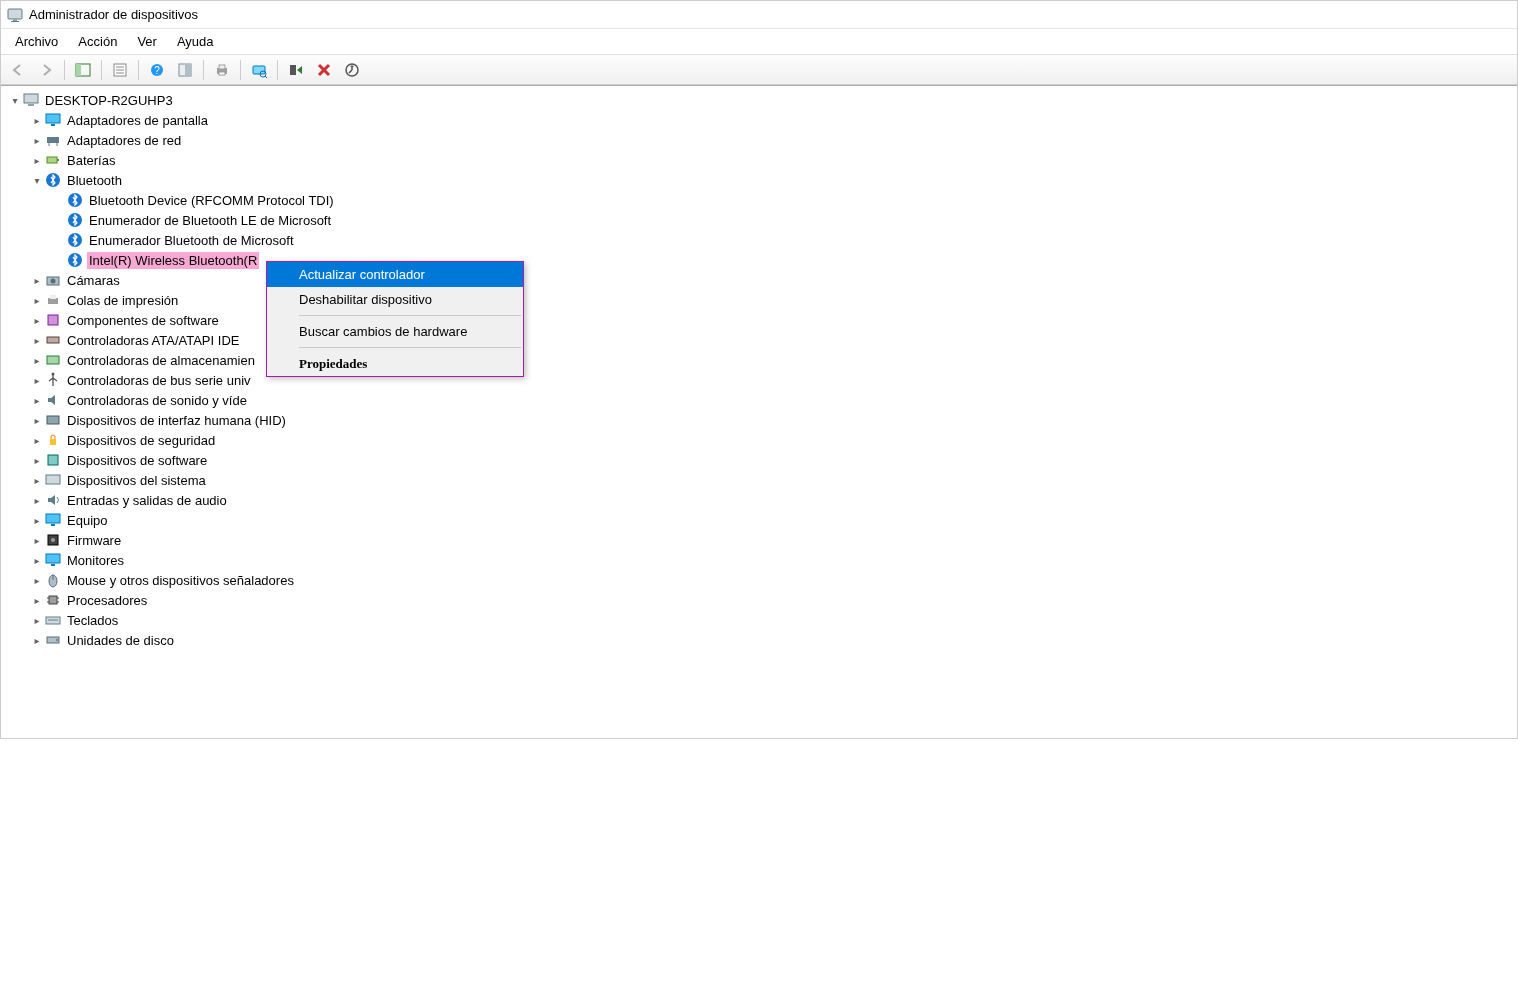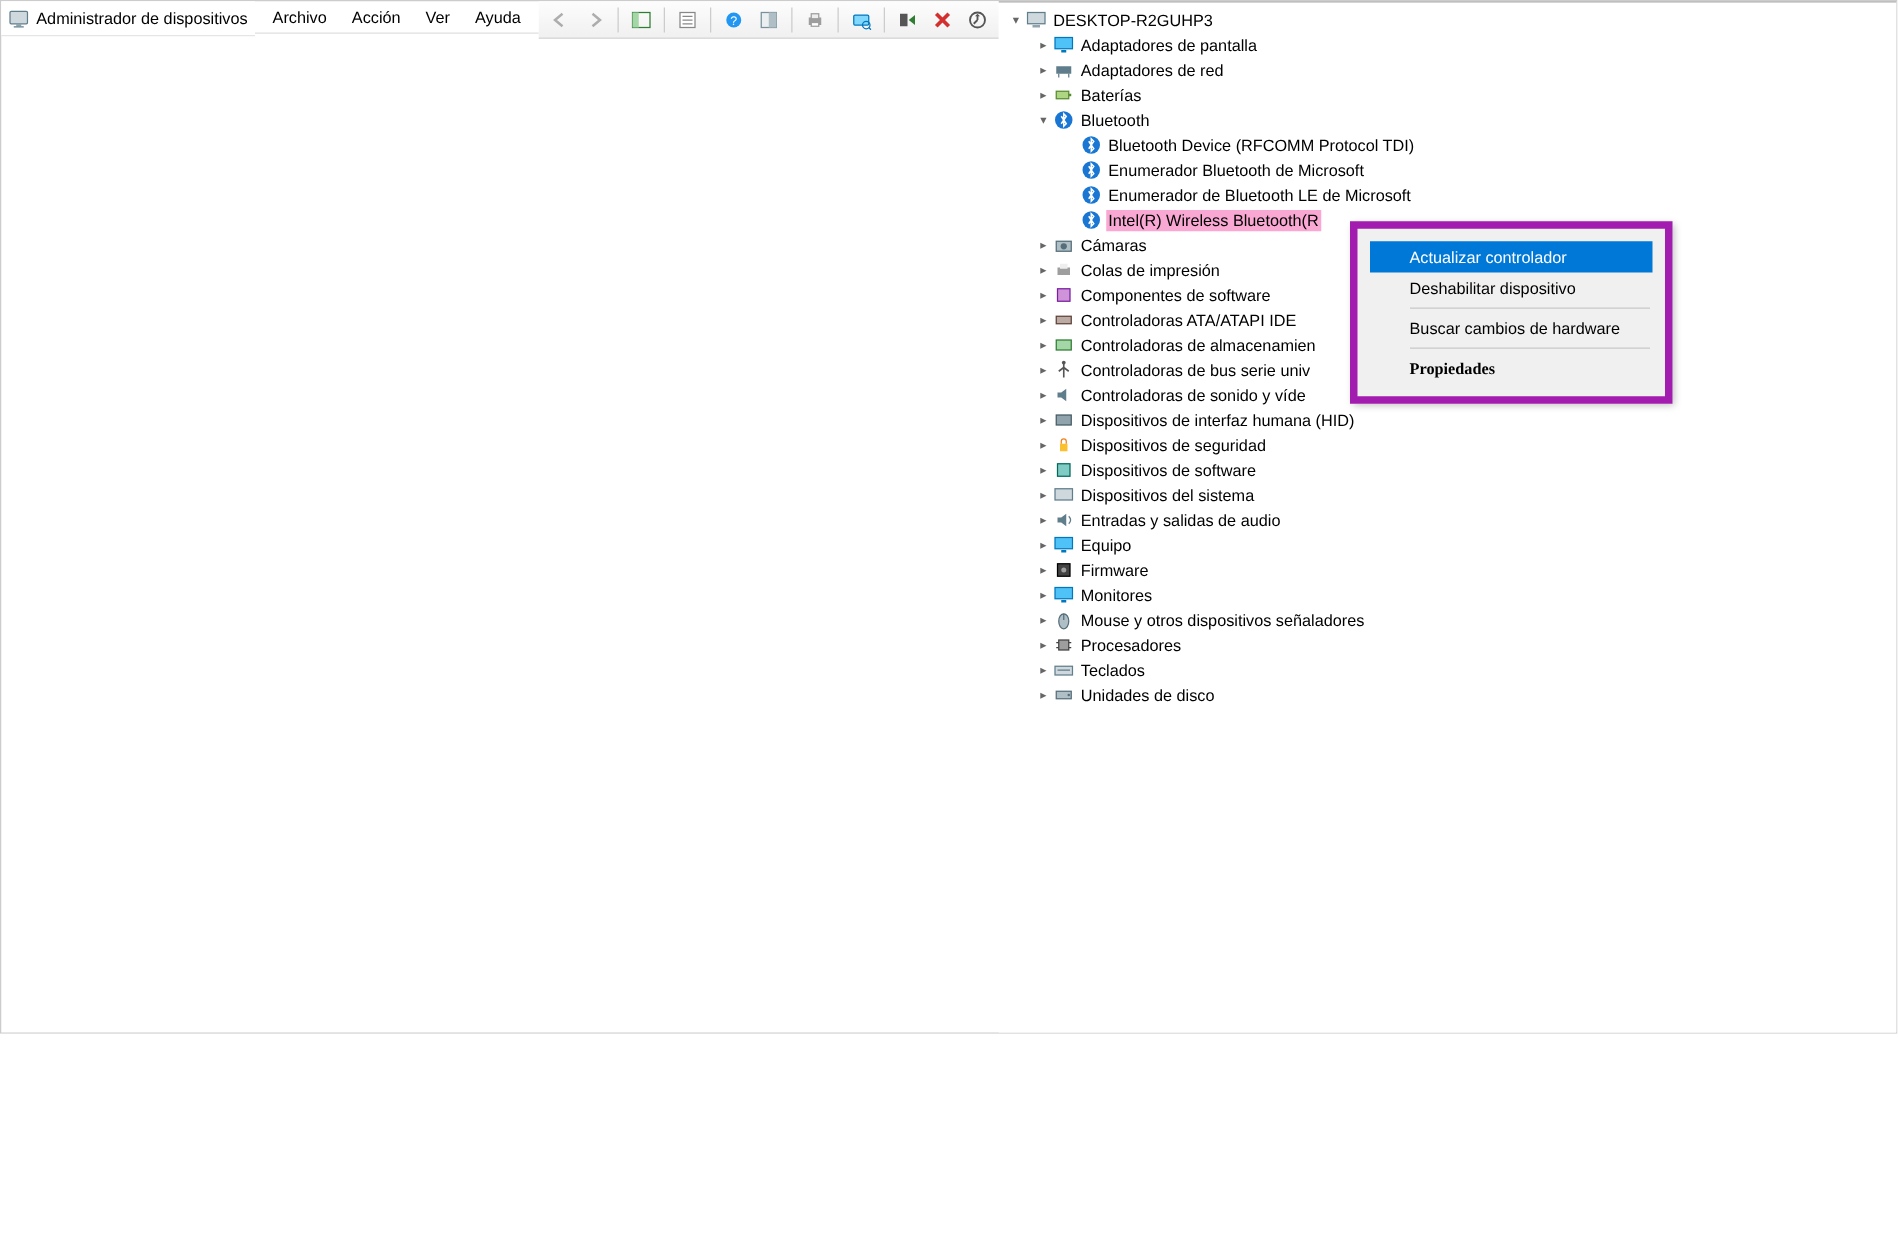--- a/index.html
+++ b/index.html
@@ -4,21 +4,21 @@
 <style>
   * { box-sizing: border-box; }
   body {
     margin: 0;
     font-family: "Segoe UI", Tahoma, sans-serif;
     font-size: 13px;
     background: #fff;
     color: #000;
     user-select: none;
   }
-  .window { width: 1518px; height: 827px; display: flex; flex-direction: row; border: 1px solid #ccc; }
+  .window { width: 1518px; height: 739px; display: flex; flex-direction: column; border: 1px solid #ccc; }
   .titlebar {
     height: 28px;
     display: flex;
     align-items: center;
     padding: 0 6px;
     gap: 6px;
     background: #fff;
     border-bottom: 1px solid #e5e5e5;
   }
   .titlebar .app-icon { width:16px; height:16px; display:flex; align-items:center; justify-content:center; }
@@ -74,26 +74,26 @@
   }
   .node-icon {
     width:16px; height:16px;
     display:flex; align-items:center; justify-content:center;
     margin-right:4px;
   }
   .label { padding:1px 2px; }
   .label.selected { background:#f9a8d4; }
   .ctx-menu {
     position:absolute;
-    left:281px; top:175px;
+    left:265px; top:175px;
     width:258px;
     background:#f0f0f0;
-    border:6px solid #a21caf;
+    border:1px solid #a21caf;
     box-shadow: 2px 2px 6px rgba(0,0,0,0.25);
-    padding:10px;
+    padding:0;
   }
   .ctx-item {
     height:25px;
     display:flex; align-items:center;
     padding:0 10px 0 32px;
     font-size:13px;
     cursor:default;
   }
   .ctx-item.highlight { background:#0078d7; color:#fff; }
   .ctx-item.bold { font-weight:bold;font-family:Liberation Serif, serif; }
@@ -268,30 +268,30 @@
         </span>
       <span class="label">Bluetooth Device (RFCOMM Protocol TDI)</span>
     </div>
     <div class="row" style="padding-left:64px">
       <span class="node-icon">
           <svg width="16" height="16">
             <circle cx="8" cy="8" r="7" fill="#1976d2"></circle>
             <path d="M6 5 L10 11 L8 13 L8 3 L10 5 L6 11" fill="none" stroke="#fff" stroke-width="1.2"></path>
           </svg>
         </span>
-      <span class="label">Enumerador Bluetooth de Microsoft</span>
+      <span class="label">Enumerador de Bluetooth LE de Microsoft</span>
     </div>
     <div class="row" style="padding-left:64px">
       <span class="node-icon">
           <svg width="16" height="16">
             <circle cx="8" cy="8" r="7" fill="#1976d2"></circle>
             <path d="M6 5 L10 11 L8 13 L8 3 L10 5 L6 11" fill="none" stroke="#fff" stroke-width="1.2"></path>
           </svg>
         </span>
-      <span class="label">Enumerador de Bluetooth LE de Microsoft</span>
+      <span class="label">Enumerador Bluetooth de Microsoft</span>
     </div>
     <div class="row" style="padding-left:64px">
       <span class="node-icon">
           <svg width="16" height="16">
             <circle cx="8" cy="8" r="7" fill="#1976d2"></circle>
             <path d="M6 5 L10 11 L8 13 L8 3 L10 5 L6 11" fill="none" stroke="#fff" stroke-width="1.2"></path>
           </svg>
         </span>
       <span class="label selected">Intel(R) Wireless Bluetooth(R</span>
     </div>

